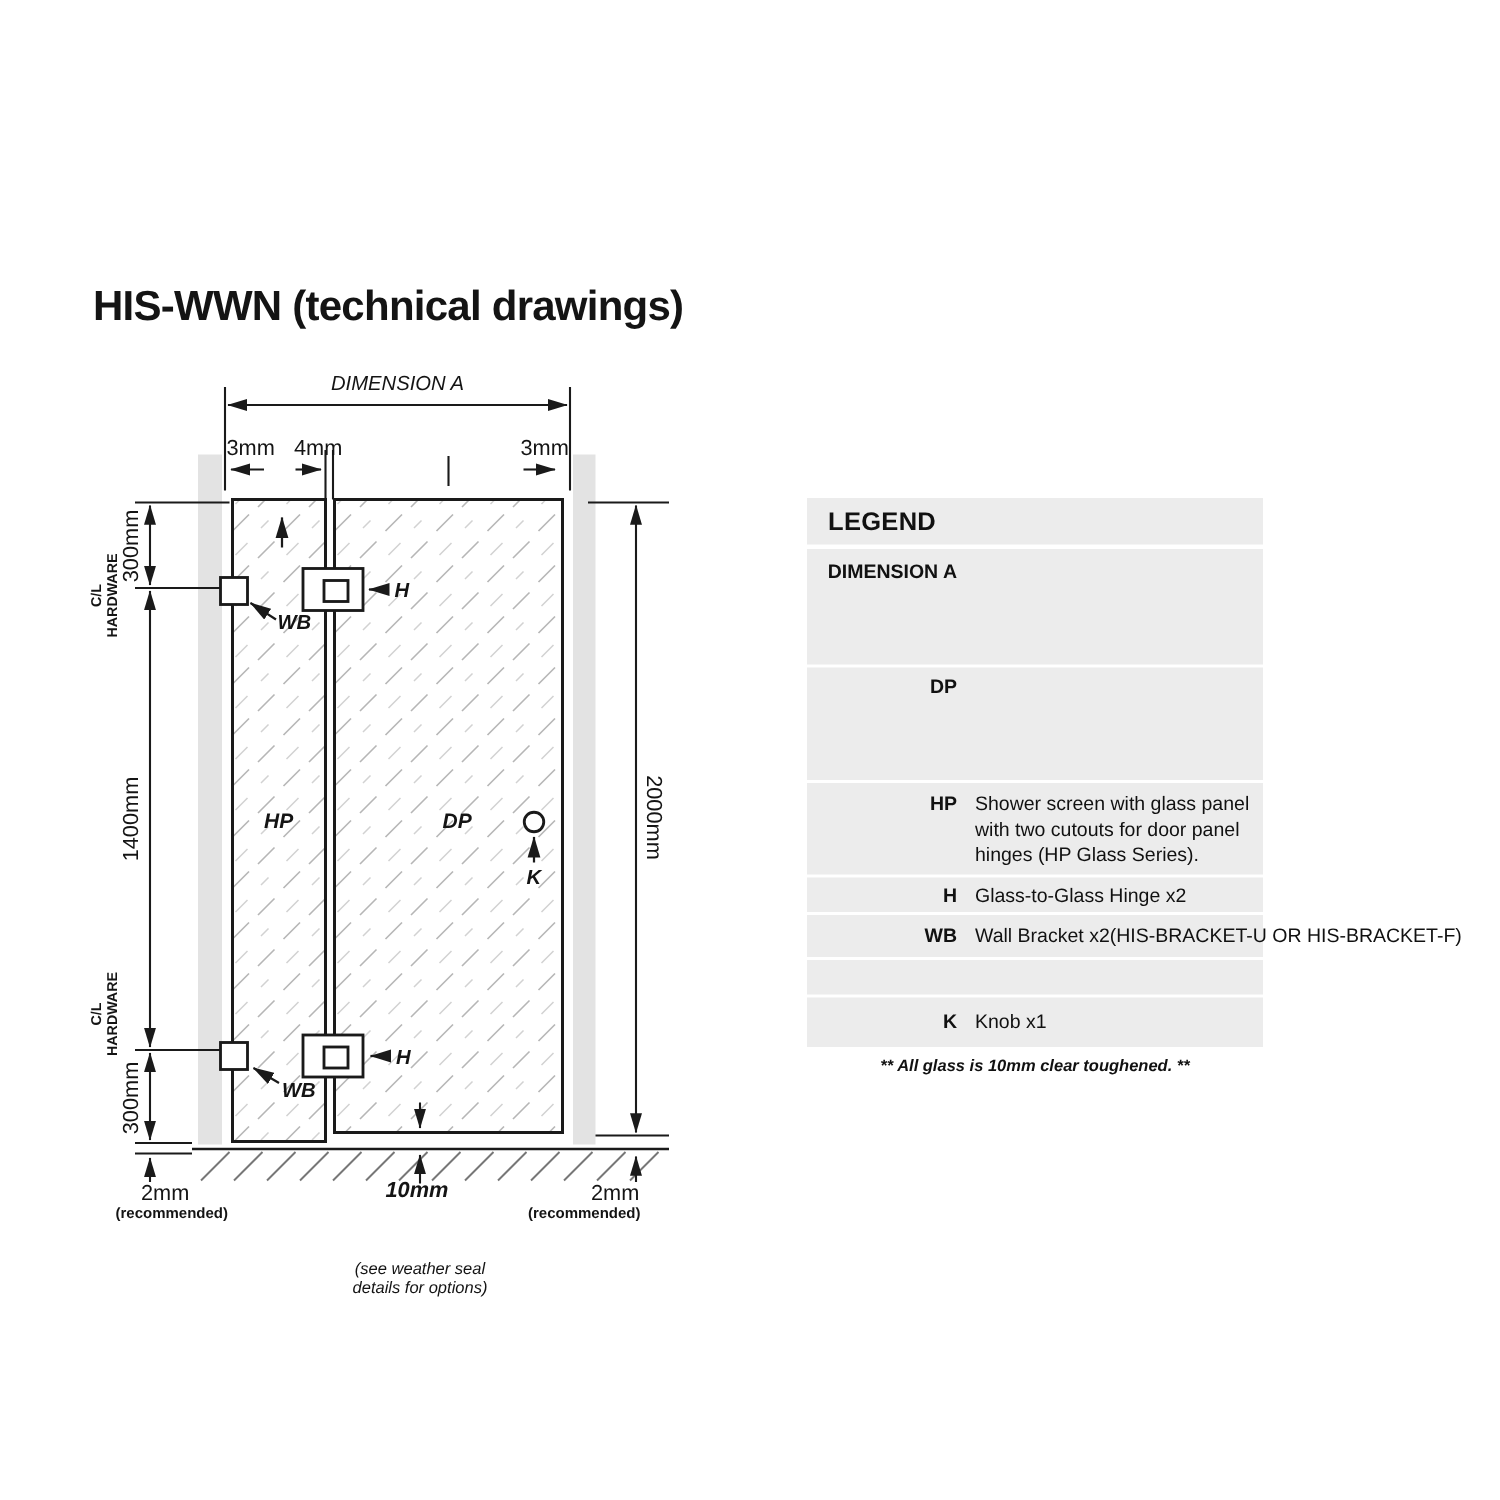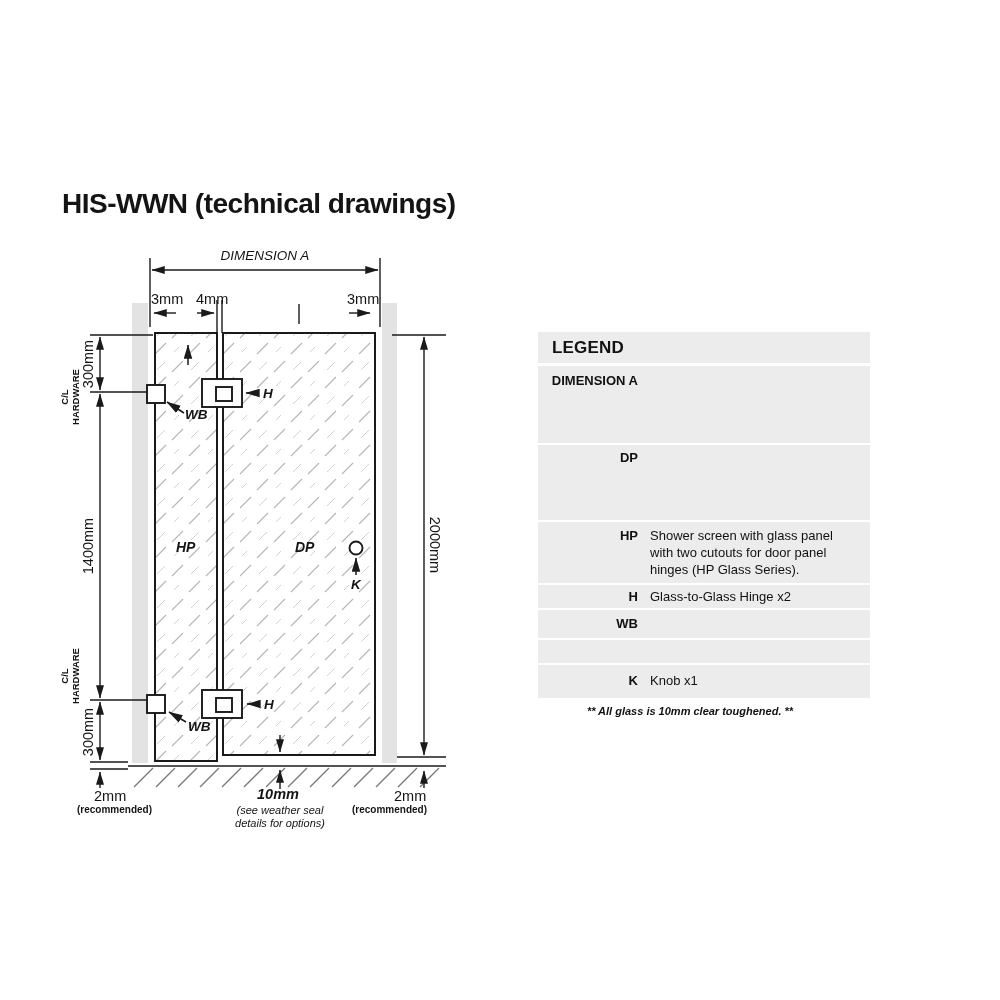--- a/index.html
+++ b/index.html
@@ -11,22 +11,22 @@
   .dimA{font-style:italic;font-size:13.5px;text-align:center;width:200px;}
   .gap{font-size:14.5px;}
   .rot{width:90px;text-align:center;font-size:14.5px;transform:rotate(-90deg);}
   .rotcw{transform:rotate(90deg);}
   .cl{width:72px;text-align:center;font-size:9.5px;font-weight:700;line-height:11px;transform:rotate(-90deg);}
   .tag{font-size:14px;font-weight:700;font-style:italic;}
   .small-tag{font-size:13.5px;font-weight:700;font-style:italic;}
   .mm{font-size:14.5px;text-align:center;}
   .mm-i{font-size:14.5px;font-style:italic;font-weight:600;}
   .note{font-size:10px;font-weight:bold;}
-  .note-i{font-size:11px;font-style:italic;text-align:center;width:140px;line-height:13px;}
-  .legrow{position:absolute;left:538px;width:304px;background:#ececec;padding-left:28px;}
+  .note-i{font-size:11px;font-style:italic;text-align:center;width:140px;line-height:13px;margin-top:36px;}
+  .legrow{position:absolute;left:538px;width:304px;background:#ececec;}
   .leg-title{position:absolute;left:14px;font-size:17px;font-weight:700;letter-spacing:0.2px;}
   .leg-key{position:absolute;left:0;width:100px;text-align:right;font-size:13px;font-weight:700;line-height:17px;}
   .leg-desc{position:absolute;left:112px;width:196px;font-size:13px;line-height:17px;white-space:pre-line;}
   .nowrap{white-space:nowrap;width:auto;}
   .footnote{position:absolute;left:538px;width:304px;text-align:center;
             font-size:11px;font-style:italic;font-weight:700;}
 </style>
 </head>
 <body>
 
@@ -175,20 +175,21 @@
 hinges (HP Glass Series).</span>
   </div>
 
   <div class="legrow" style="top:585px;height:23px;">
     <span class="leg-key" style="top:3px;">H</span>
     <span class="leg-desc" style="top:3px;">Glass-to-Glass Hinge x2</span>
   </div>
 
   <div class="legrow" style="top:610px;height:28px;">
     <span class="leg-key" style="top:5px;">WB</span>
+    <span class="leg-desc nowrap" style="top:5px;">Wall Bracket x2(HIS-BRACKET-U OR HIS-BRACKET-F)</span>
   </div>
 
   <div class="legrow" style="top:640px;height:23px;">
     <span class="leg-key" style="top:3px;"></span>
     <span class="leg-desc" style="top:3px;"></span>
   </div>
 
   <div class="legrow" style="top:665px;height:33px;">
     <span class="leg-key" style="top:7px;">K</span>
     <span class="leg-desc" style="top:7px;">Knob x1</span>

